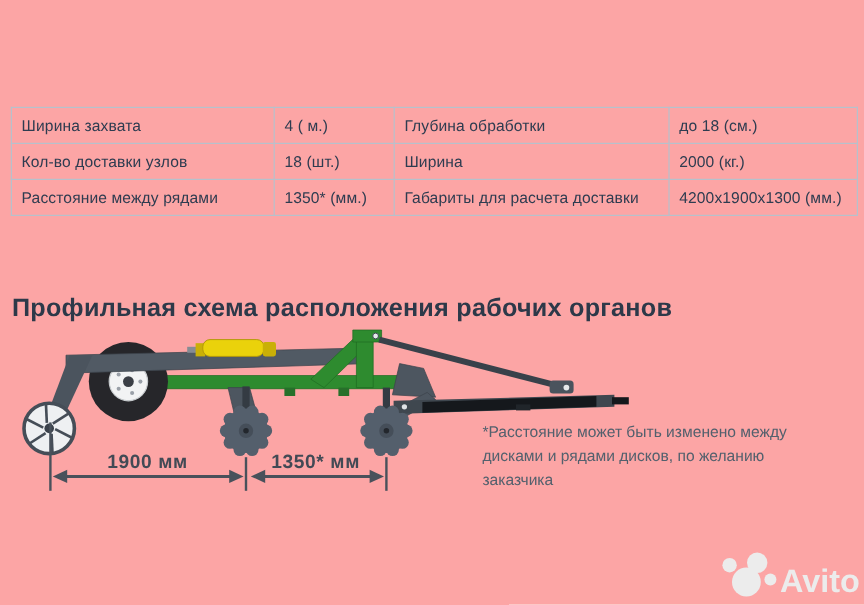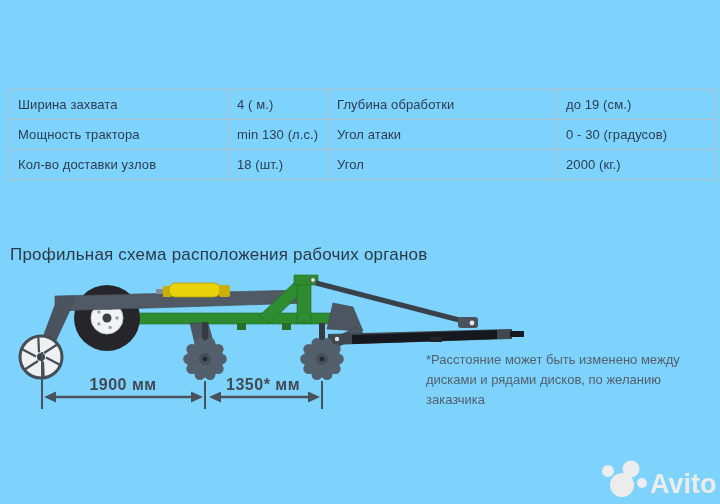--- a/index.html
+++ b/index.html
@@ -1,41 +1,41 @@
 <!DOCTYPE html>
 <html><head>
 <meta charset="utf-8">
 <style>
   html,body{margin:0;padding:0;background:#fff;}
   .page{
-    position:relative;width:720px;height:504px;background:#7dd3fc;
+    position:relative;width:720px;height:504px;background:#fca5a5;
     font-family:"Liberation Sans","DejaVu Sans",sans-serif;overflow:hidden;
   }
   
   .spec-table-wrap{position:absolute;left:9px;top:89px;width:705px;}
   table.spec{border-collapse:collapse;table-layout:fixed;width:705px;}
   table.spec td{
     border:1px solid #b6c1cc;height:29px;padding:0 6px 0 8px;
     font-size:13px;color:#2e3c50;vertical-align:middle;
     white-space:nowrap;overflow:hidden;letter-spacing:.1px;
   }
   .c1{width:219px;} .c2{width:100px;} .c3{width:229px;} .c4{width:157px;}
   
   .section-title{
-    position:absolute;left:10px;top:245px;font-size:17px;font-weight:normal;
+    position:absolute;left:10px;top:245px;font-size:21px;font-weight:bold;
     color:#2d3949;letter-spacing:.2px;
   }
   
   .diagram-svg{position:absolute;left:0;top:270px;}
   .dim-label{font-family:"Liberation Sans","DejaVu Sans",sans-serif;
     font-size:16px;font-weight:bold;fill:#424a55;letter-spacing:.5px;}
   
   .note{
     position:absolute;left:402px;top:350px;width:276px;
-    font-size:13px;line-height:20px;color:#53606d;white-space:pre-line;margin-left:24px;
+    font-size:13px;line-height:20px;color:#53606d;white-space:pre-line;
   }
   
   .watermark{position:absolute;left:592px;top:456px;}
   .wm-text{font-family:"Liberation Sans","DejaVu Sans",sans-serif;
     font-size:27px;font-weight:bold;fill:#ececec;}
 </style>
 </head>
 <body>
 
 <div class="page">
@@ -46,33 +46,33 @@
           <col class="c1">
           <col class="c2">
           <col class="c3">
           <col class="c4">
         </colgroup>
       <tbody>
         <tr>
           <td>Ширина захвата</td>
           <td>4 ( м.)</td>
           <td>Глубина обработки</td>
-          <td>до 19 (см.)</td>
-        </tr>
-        <tr>
-          <td>Мощность трактора</td>
-          <td>min 130 (л.с.)</td>
-          <td>Угол атаки</td>
-          <td>0 - 30 (градусов)</td>
+          <td>до 18 (см.)</td>
         </tr>
         <tr>
           <td>Кол-во доставки узлов</td>
           <td>18 (шт.)</td>
-          <td>Угол</td>
+          <td>Ширина</td>
           <td>2000 (кг.)</td>
+        </tr>
+        <tr>
+          <td>Расстояние между рядами</td>
+          <td>1350* (мм.)</td>
+          <td>Габариты для расчета доставки</td>
+          <td>4200x1900x1300 (мм.)</td>
         </tr>
       </tbody>
     </table>
   </div>
 
   <div class="section-title">Профильная схема расположения рабочих органов</div>
 
   <svg class="diagram-svg" width="540" height="145" viewBox="0 270 540 145">
 
     <defs>

